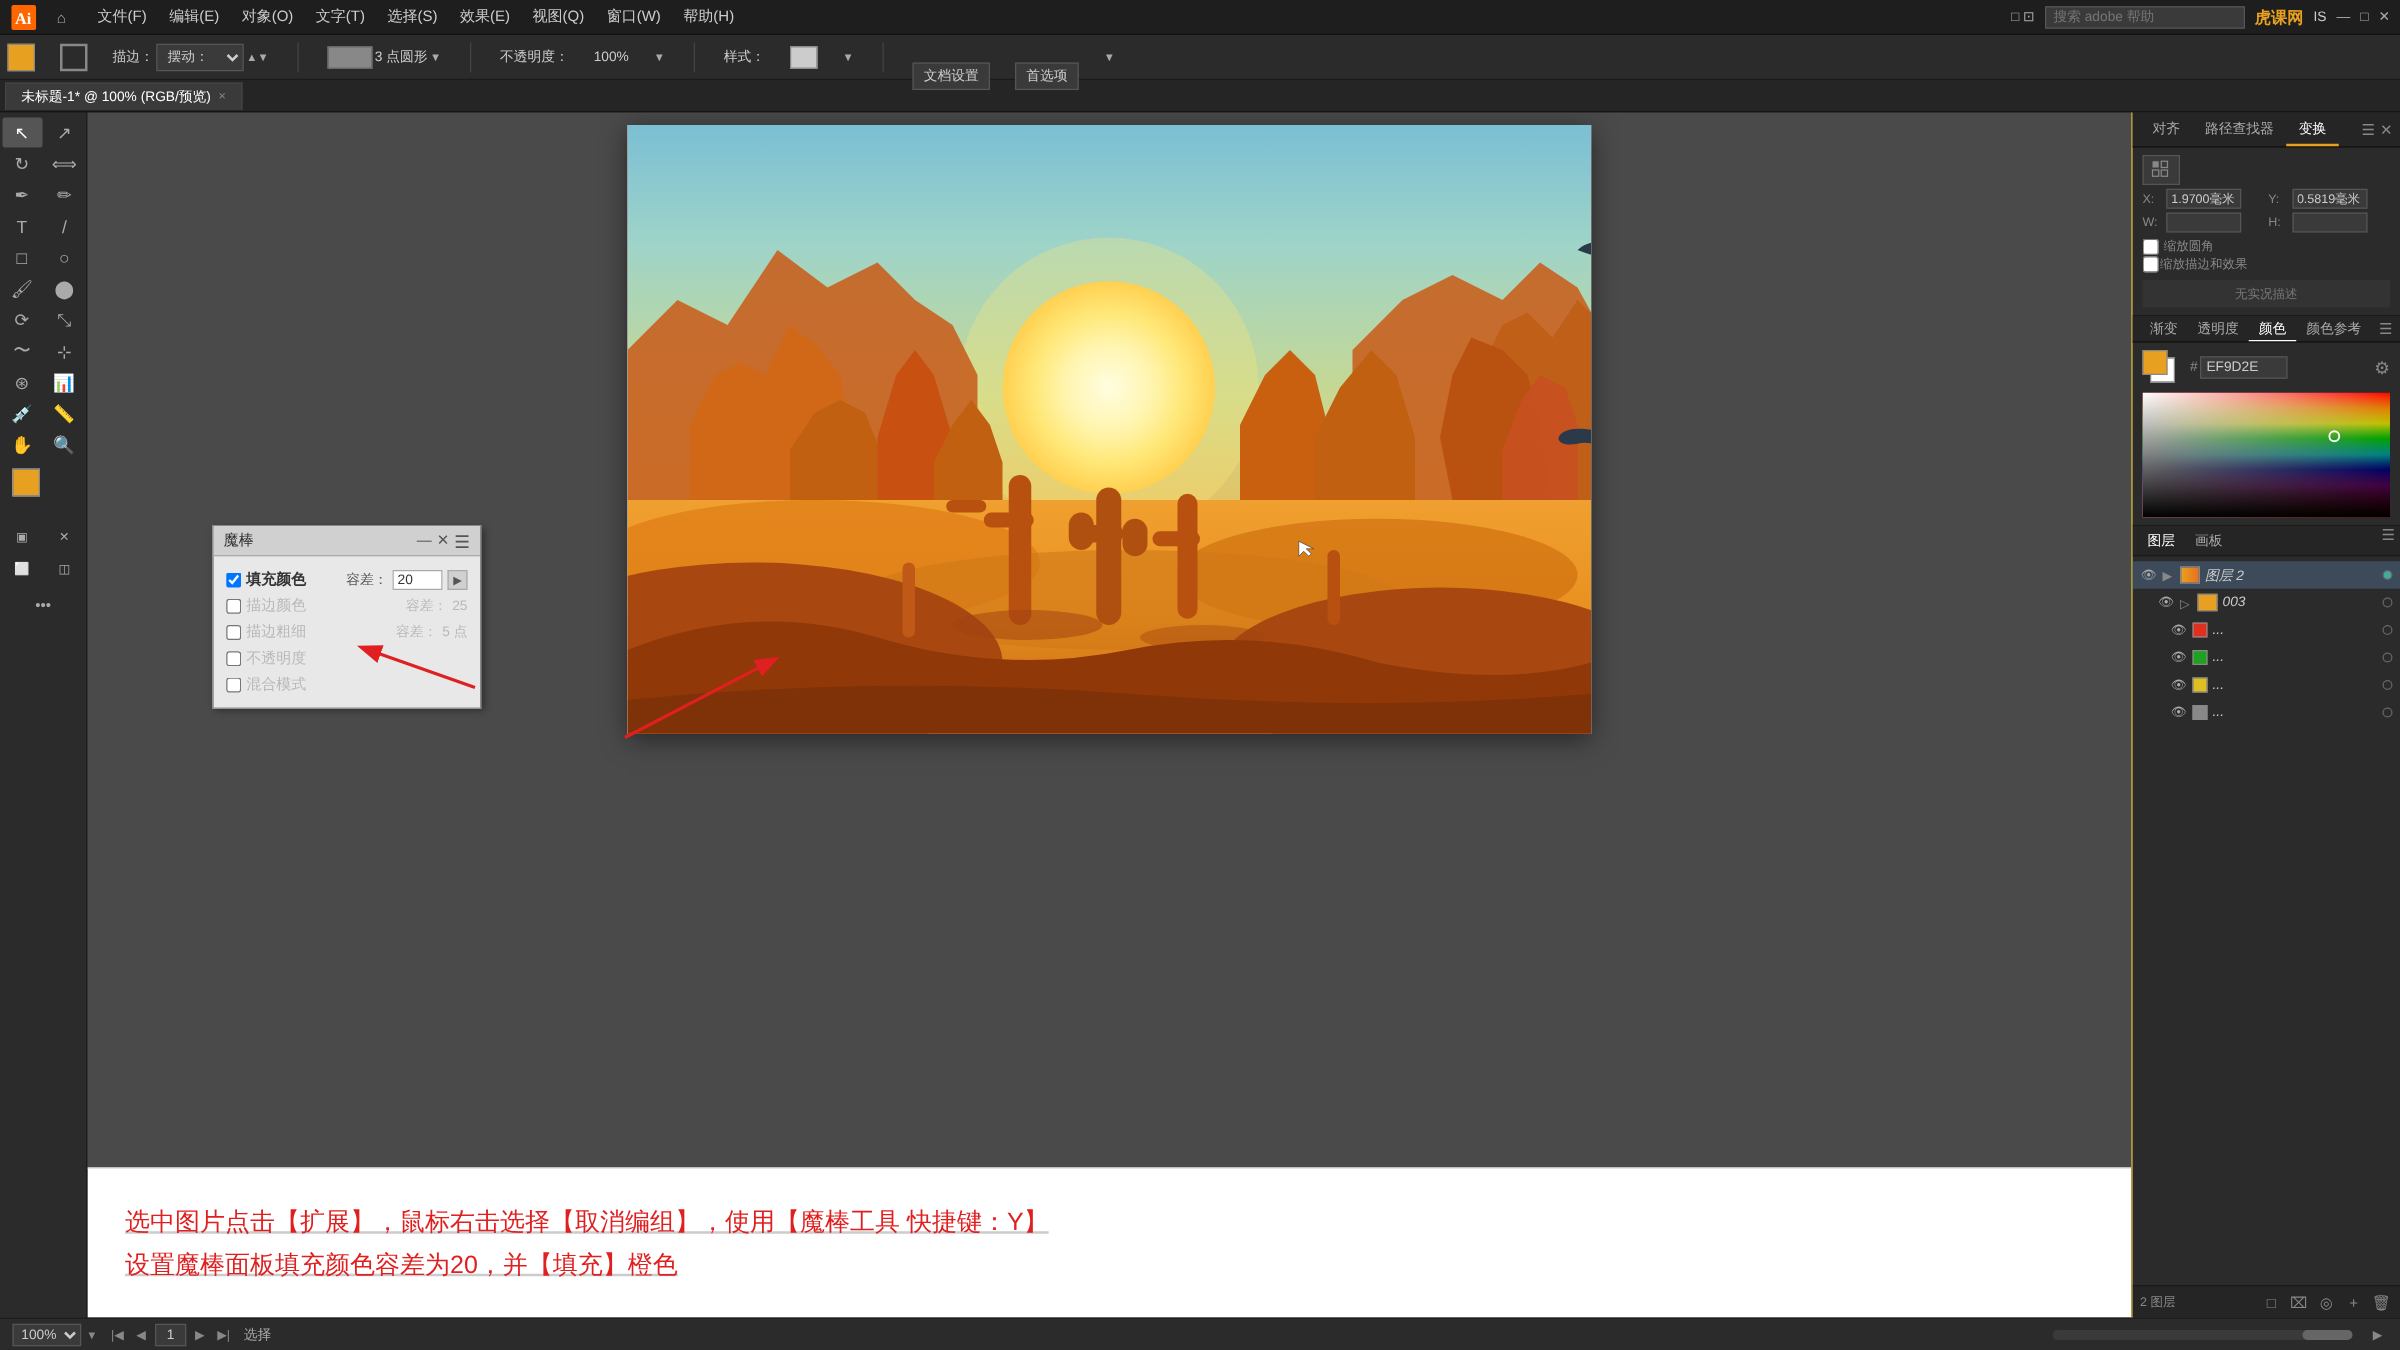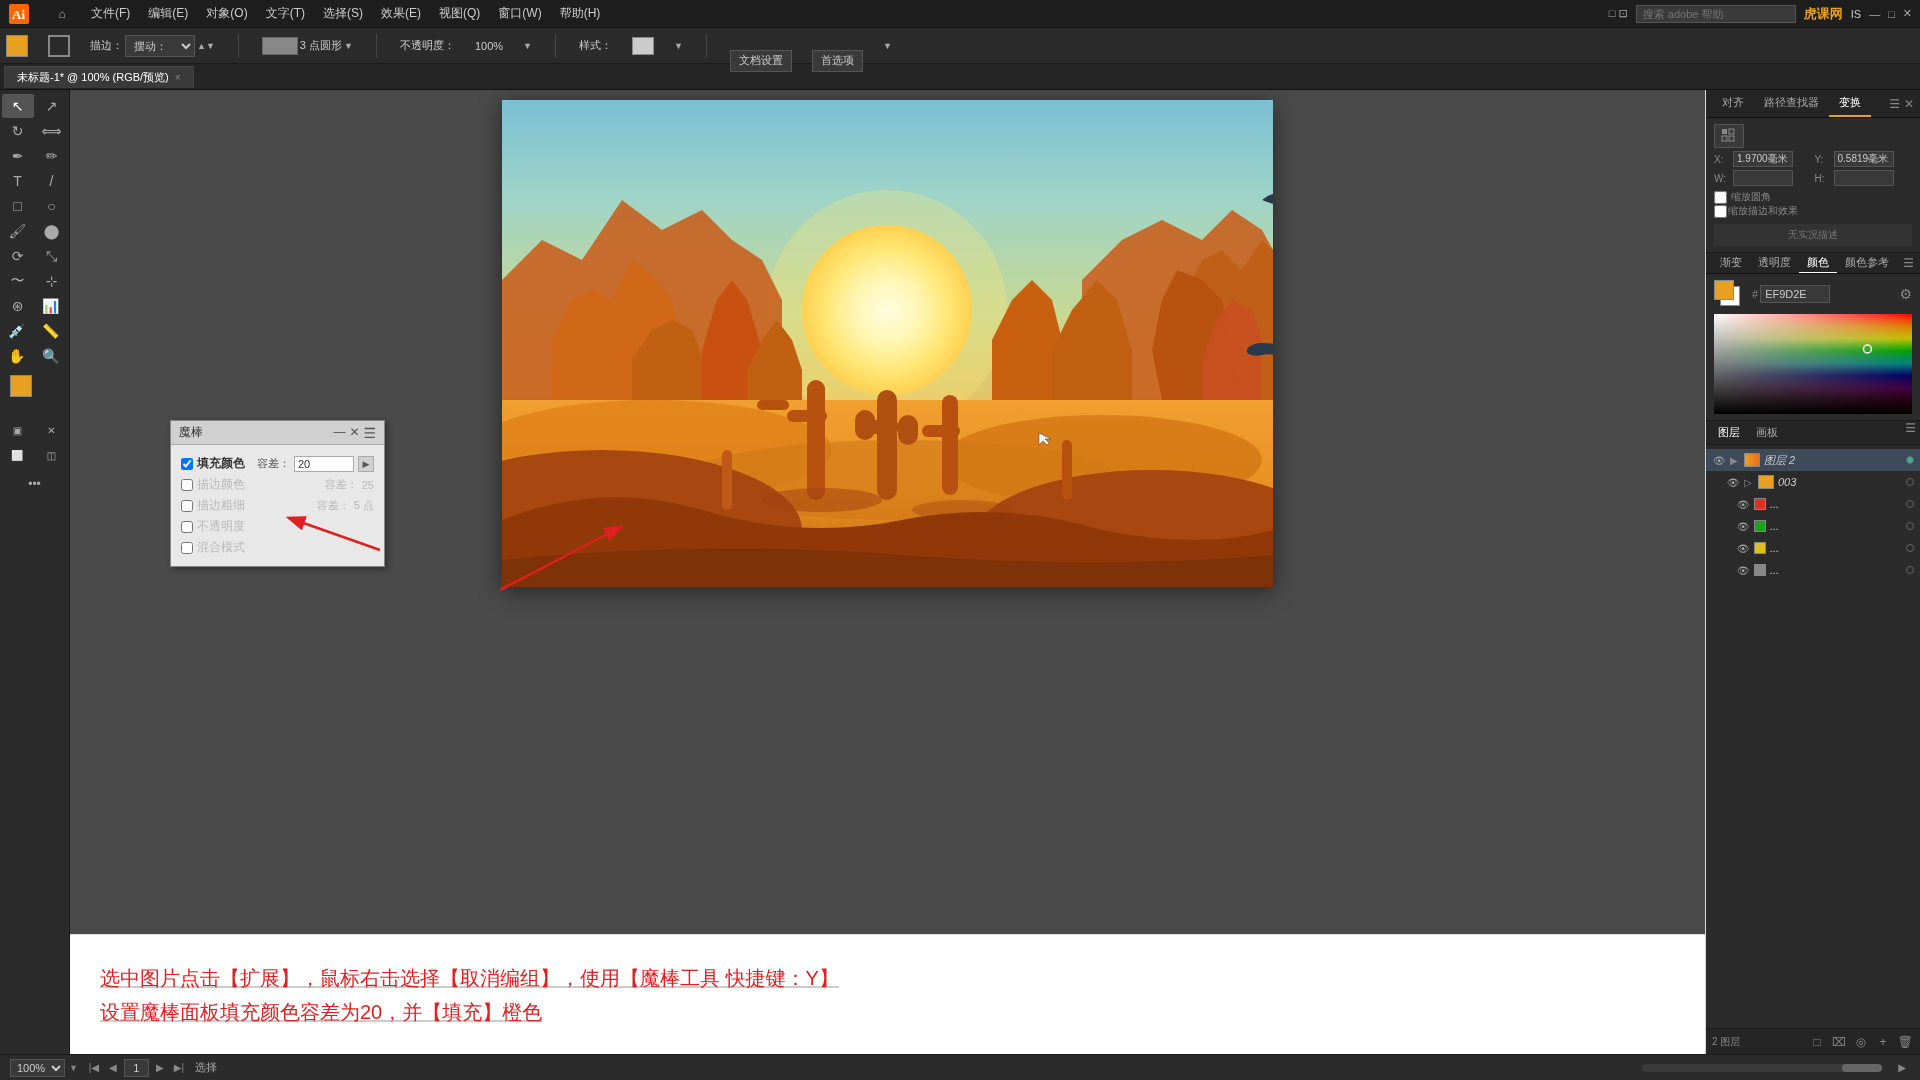--- a/index.html
+++ b/index.html
@@ -19,21 +19,21 @@
       background: #1e1e1e;
       display: flex;
       align-items: center;
       padding: 0 8px;
       gap: 2px;
       border-bottom: 1px solid #111;
     }
     .menu-bar .app-icon {
       width: 22px;
       height: 22px;
-      margin-right: 19px;
+      margin-right: 6px;
       display: flex;
       align-items: center;
       justify-content: center;
     }
     .menu-bar .home-icon {
       width: 22px;
       height: 22px;
       margin-right: 8px;
       display: flex;
       align-items: center;
@@ -277,21 +277,21 @@
       font-size: 12px;
       color: #333;
       flex: 1;
     }
     .panel-label.bold { font-weight: bold; }
     .panel-value {
       font-size: 11px;
       color: #555;
     }
     .panel-tolerance-input {
-      width: 60px;
+      width: 40px;
       font-size: 11px;
       background: #fff;
       border: 1px solid #aaa;
       padding: 1px 3px;
       color: #333;
     }
     .panel-arrow-btn {
       width: 16px;
       height: 16px;
       background: #d0d0d0;

